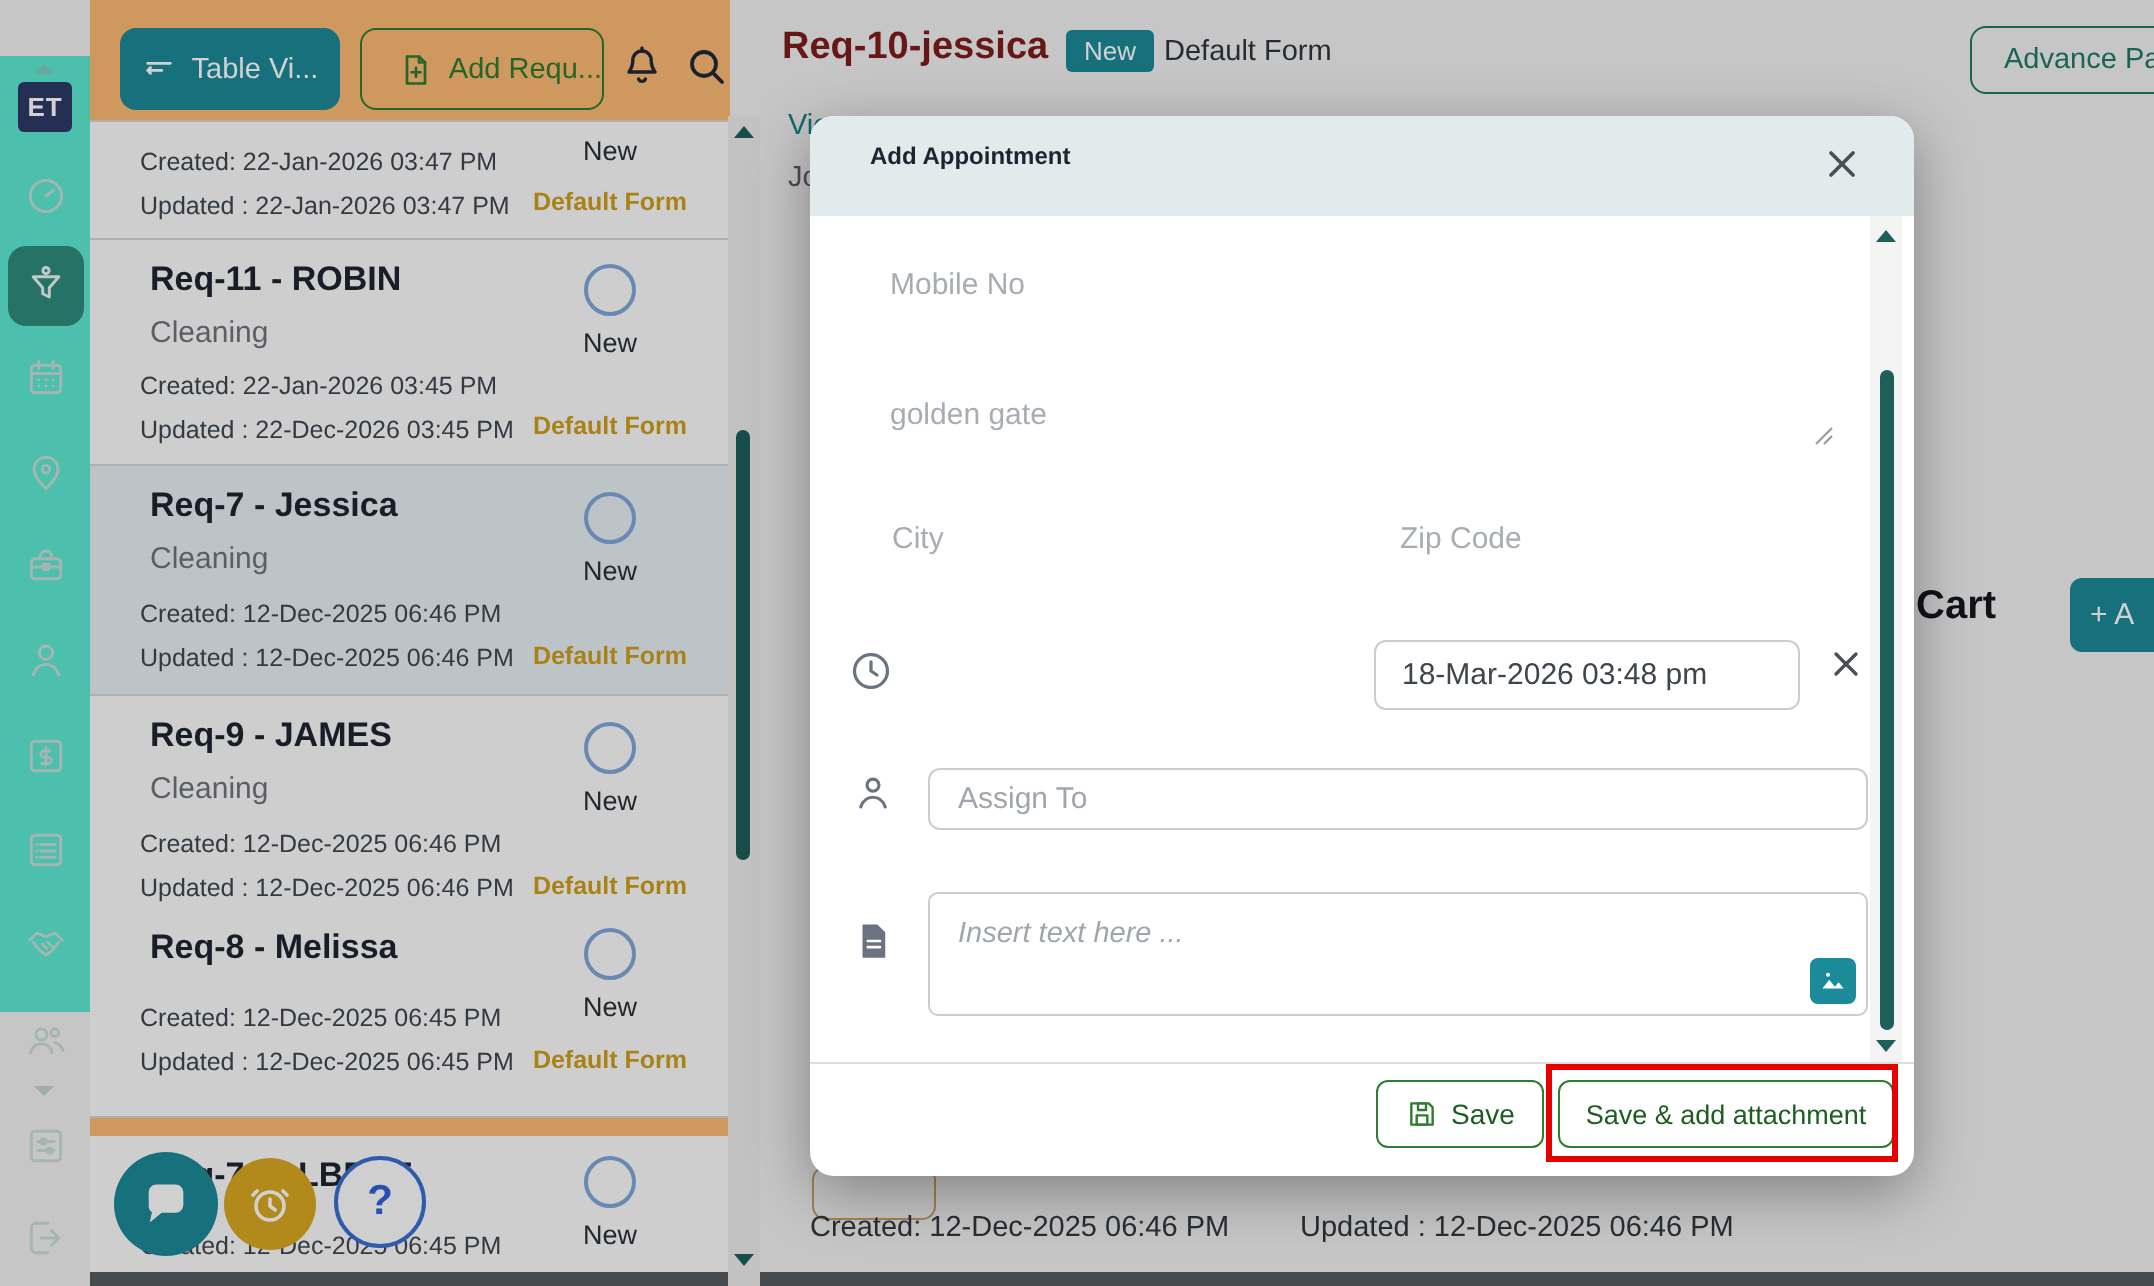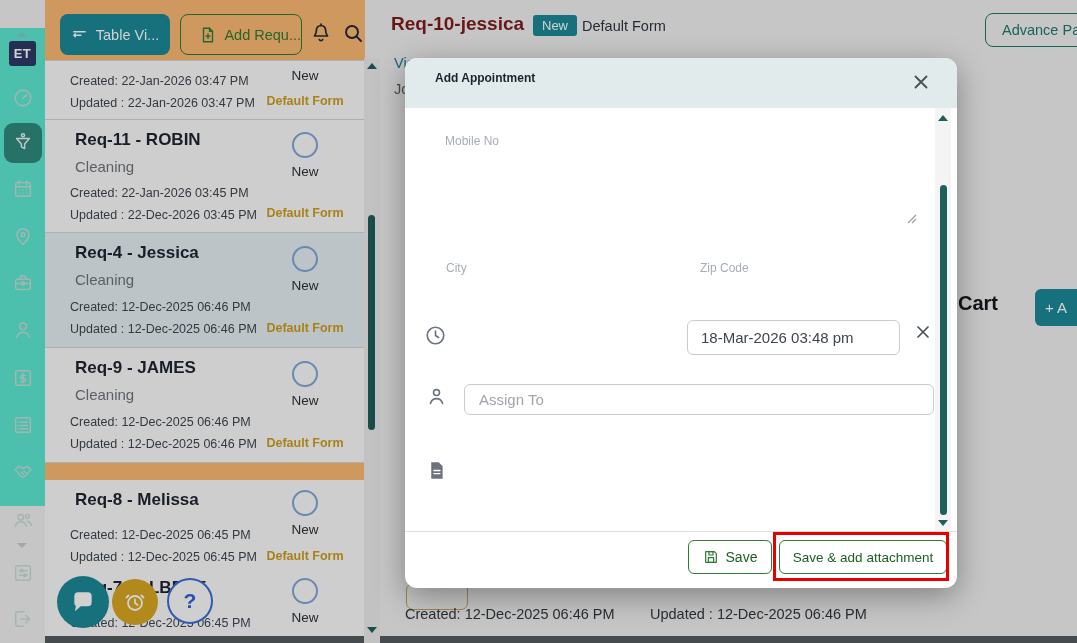--- a/index.html
+++ b/index.html
@@ -69,21 +69,21 @@
 
   
   .overlay { position:absolute; left:0; top:0; width:1077px; height:643px; background:rgba(0,0,0,0.18); z-index:50; }
 
   
   .modal { position:absolute; left:405px; top:58px; width:552px; height:530px; background:#fff; border-radius:12px;
            box-shadow:0 8px 30px rgba(0,0,0,0.35); z-index:100; }
   .modal-header { position:absolute; left:0; top:0; width:552px; height:50px; background:#e1ebeb; border-radius:12px 12px 0 0; }
   .modal-title { position:absolute; left:30px; top:13px; font-size:12px; font-weight:bold; color:#1c2430; }
   .modal-close { position:absolute; right:24px; top:13px; width:24px; height:24px; background:transparent; border:none; }
-  .ghost-input { position:absolute; border:none; background:transparent; font-size:12px; color:#a21caf; outline:none;
+  .ghost-input { position:absolute; border:none; background:transparent; font-size:15px; color:#a21caf; outline:none;
                  font-family:"Liberation Sans", sans-serif; }
   .ghost-input::placeholder { color:#a7adb3; }
   .date-input { position:absolute; width:213px; height:35px; border:1px solid #ccc; border-radius:6px; padding-left:13px;
                 font-size:15px; color:#3f454c; background:#fff; font-family:"Liberation Sans", sans-serif; }
   .assign-input { position:absolute; left:59px; top:326px; width:470px; height:31px; border:1px solid #ccc; border-radius:6px;
                   padding-left:14px; font-size:15px; background:#fff; font-family:"Liberation Sans", sans-serif; }
   .assign-input::placeholder, .note-input::placeholder { color:#a0a6ac; }
   .note-box { position:absolute; left:59px; top:388px; width:470px; height:62px; border:1px solid #ccc; border-radius:5px; background:#fff; }
   .note-input { position:absolute; left:6px; top:6px; width:440px; height:48px; border:none; resize:none; outline:none;
                 font-size:14.5px; padding:6px 8px; font-family:"Liberation Sans", sans-serif; }
@@ -245,21 +245,21 @@
       <div class="row-meta" style="top:66px;">Created: 22-Jan-2026 03:45 PM</div>
       <div class="row-meta" style="top:88px;">Updated : 22-Dec-2026 03:45 PM</div>
       <div class="row-right" style="height:113px;">
         <div class="radio" style="top:12px;"></div>
         <div class="status" style="top:44px;">New</div>
         <div class="formtag" style="top:86px;">Default Form</div>
       </div>
     </div>
 
     <div class="row selected" style="top:233px; height:115px;">
-      <div class="row-title">Req-4 - Jessica</div>
+      <div class="row-title">Req-7 - Jessica</div>
       <div class="row-cat" style="top:38px;">Cleaning</div>
       <div class="row-meta" style="top:67px;">Created: 12-Dec-2025 06:46 PM</div>
       <div class="row-meta" style="top:89px;">Updated : 12-Dec-2025 06:46 PM</div>
       <div class="row-right" style="height:115px;">
         <div class="radio" style="top:13px;"></div>
         <div class="status" style="top:45px;">New</div>
         <div class="formtag" style="top:88px;">Default Form</div>
       </div>
     </div>
 
@@ -268,21 +268,21 @@
       <div class="row-cat" style="top:38px;">Cleaning</div>
       <div class="row-meta" style="top:67px;">Created: 12-Dec-2025 06:46 PM</div>
       <div class="row-meta" style="top:89px;">Updated : 12-Dec-2025 06:46 PM</div>
       <div class="row-right" style="height:115px;">
         <div class="radio" style="top:13px;"></div>
         <div class="status" style="top:45px;">New</div>
         <div class="formtag" style="top:88px;">Default Form</div>
       </div>
     </div>
 
-    <div class="row" style="top:480px; height:105px;padding-left:18px;">
+    <div class="row" style="top:454px; height:105px;padding-left:18px;">
       <div class="row-title">Req-8 - Melissa</div>
       <div class="row-meta" style="top:48px;">Created: 12-Dec-2025 06:45 PM</div>
       <div class="row-meta" style="top:70px;">Updated : 12-Dec-2025 06:45 PM</div>
       <div class="row-right" style="height:105px;">
         <div class="radio" style="top:10px;"></div>
         <div class="status" style="top:42px;">New</div>
         <div class="formtag" style="top:69px;">Default Form</div>
       </div>
     </div>
 
@@ -337,20 +337,21 @@
     <div class="modal-header">
       <div class="modal-title">Add Appointment</div>
       <button class="modal-close">
         <svg width="22" height="22" viewBox="0 0 24 24" fill="none" stroke="#4a4f55" stroke-width="2" stroke-linecap="round">
           <path d="M6 6l12 12M18 6L6 18"></path>
         </svg>
       </button>
     </div>
 
     <input class="ghost-input" style="left: 40px; top: 76px; width: 300px;" placeholder="Mobile No">
+    <input class="ghost-input" style="left: 40px; top: 141px; width: 400px;" placeholder="golden gate">
     <div class="resize-handle">
       <svg width="12" height="12" viewBox="0 0 12 12" stroke="#9aa0a6" stroke-width="1.2">
         <path d="M11 3L3 11M11 7l-4 4"></path>
       </svg>
     </div>
     <input class="ghost-input" style="left: 295px; top: 203px; width: 200px;" placeholder="Zip Code">
     <input class="ghost-input" style="left: 41px; top: 203px; width: 200px;" placeholder="City">
 
     <div class="modal-icon" style="left:19px; top:266px;">
       <svg width="23" height="23" viewBox="0 0 24 24" fill="none" stroke="#6b7280" stroke-width="1.7" stroke-linecap="round">
@@ -371,20 +372,29 @@
           <path d="M5 20c1.3-4 3.9-5.6 7-5.6s5.7 1.6 7 5.6"></path>
       </svg>
     </div>
     <input class="assign-input" placeholder="Assign To" style="">
 
     <div class="modal-icon" style="left:21px; top:402px;">
       <svg width="21" height="21" viewBox="0 0 24 24">
         <path d="M6 2.5h8.5L19 7v14.5H6z" fill="#6b7280"></path>
           <path d="M9 12h7M9 15.5h7" stroke="#ffffff" stroke-width="1.5" stroke-linecap="round"></path>
       </svg>
+    </div>
+    <div class="note-box">
+      <textarea class="note-input" placeholder="Insert text here ..." style=""></textarea>
+      <button class="img-btn">
+        <svg width="15" height="15" viewBox="0 0 24 24" fill="none" stroke="#ffffff" stroke-width="2.2" stroke-linecap="round" stroke-linejoin="round">
+          <path d="M3.5 18l5.5-7 4.5 5.5 3-3.5 4 5z" fill="#ffffff" stroke="none"></path>
+            <circle cx="8" cy="7" r="1.6" fill="#ffffff" stroke="none"></circle>
+        </svg>
+      </button>
     </div>
 
     <div class="modal-footer-line"></div>
     <button class="save-btn">
       <svg width="16" height="16" viewBox="0 0 24 24" fill="none" stroke="#2e7d32" stroke-width="1.8" stroke-linejoin="round">
         <path d="M4 4h13l3 3v13H4z"></path>
           <rect x="8" y="13" width="8" height="7"></rect>
           <rect x="9" y="4" width="6" height="5"></rect>
       </svg>
       <span>Save</span>

